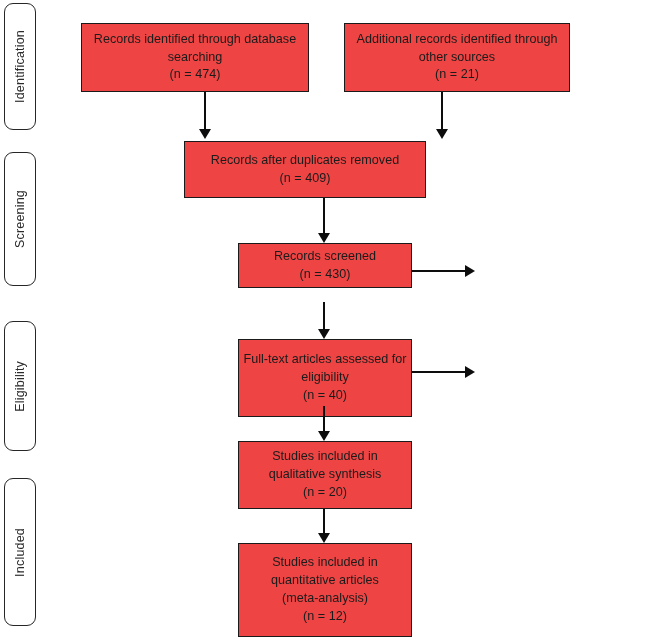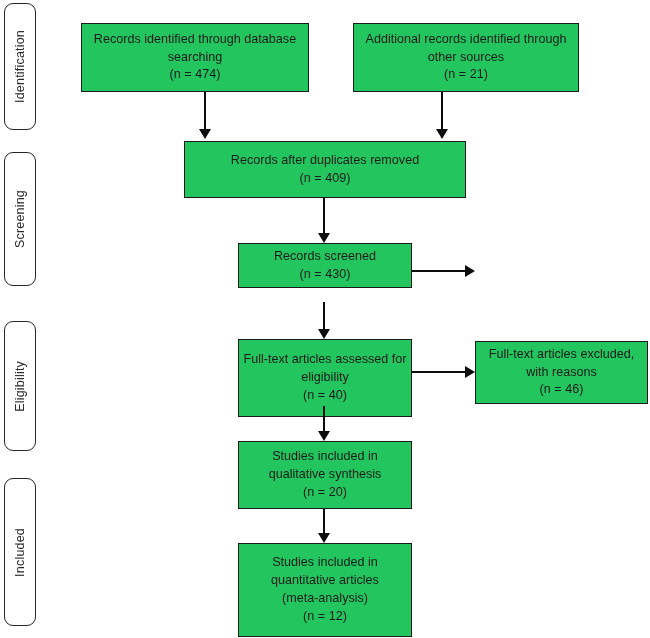--- a/index.html
+++ b/index.html
@@ -34,21 +34,21 @@
     color: #2b2b2b;
     letter-spacing: 0.2px;
     white-space: nowrap;
   }
 
   
   .fbox {
     position: absolute;
     box-sizing: border-box;
     border: 1.6px solid #1a1a1a;
-    background: #22c55e;
+    background: #ef4444;
     display: flex;
     flex-direction: column;
     align-items: center;
     justify-content: center;
     text-align: center;
     padding: 2px 6px;
   }
   .fbox .line {
     font-size: 12.6px;
     color: #1b1b1b;
@@ -104,33 +104,33 @@
   <div class="phase" style="left:4px; top:478px; width:32px; height:148px;">
     <span class="phase-label">Included</span>
   </div>
 
   <div class="fbox" style="left:81px; top:23px; width:228px; height:69px;">
     <span class="line">Records identified through database</span>
     <span class="line">searching</span>
     <span class="line">(n = 474)</span>
   </div>
 
-  <div class="fbox" style="left:353px; top:23px; width:226px; height:69px;">
+  <div class="fbox" style="left:344px; top:23px; width:226px; height:69px;">
     <span class="line">Additional records identified through</span>
     <span class="line">other sources</span>
     <span class="line">(n = 21)</span>
   </div>
 
   <div class="vline" style="left:204px; top:92px; height:37px;"></div>
   <div class="arrow-down" style="left:198.7px; top:129px;"></div>
 
   <div class="vline" style="left:441px; top:92px; height:37px;"></div>
   <div class="arrow-down" style="left:435.7px; top:129px;"></div>
 
-  <div class="fbox" style="left:184px; top:141px; width:282px; height:57px;">
+  <div class="fbox" style="left:184px; top:141px; width:242px; height:57px;">
     <span class="line">Records after duplicates removed</span>
     <span class="line">(n = 409)</span>
   </div>
 
   <div class="vline" style="left:323px; top:198px; height:35px;"></div>
   <div class="arrow-down" style="left:317.7px; top:233px;"></div>
 
   <div class="fbox" style="left:238px; top:243px; width:174px; height:45px;">
     <span class="line">Records screened</span>
     <span class="line">(n = 430)</span>
@@ -142,25 +142,20 @@
 
   <div class="vline" style="left:323px; top:302px; height:27px;"></div>
   <div class="arrow-down" style="left:317.7px; top:329px;"></div>
 
   <div class="fbox" style="left:238px; top:339px; width:174px; height:78px;">
     <span class="line">Full-text articles assessed for</span>
     <span class="line">eligibility</span>
     <span class="line">(n = 40)</span>
   </div>
 
-  <div class="fbox" style="left:475px; top:341px; width:173px; height:63px;">
-    <span class="line">Full-text articles excluded,</span>
-    <span class="line">with reasons</span>
-    <span class="line">(n = 46)</span>
-  </div>
 
   <div class="hline" style="left:412px; top:371px; width:53px;"></div>
   <div class="arrow-right" style="left:465px; top:365.7px;"></div>
 
   <div class="vline" style="left:323px; top:406px; height:25px;"></div>
   <div class="arrow-down" style="left:317.7px; top:431px;"></div>
 
   <div class="fbox" style="left:238px; top:441px; width:174px; height:68px;">
     <span class="line">Studies included in</span>
     <span class="line">qualitative synthesis</span>

